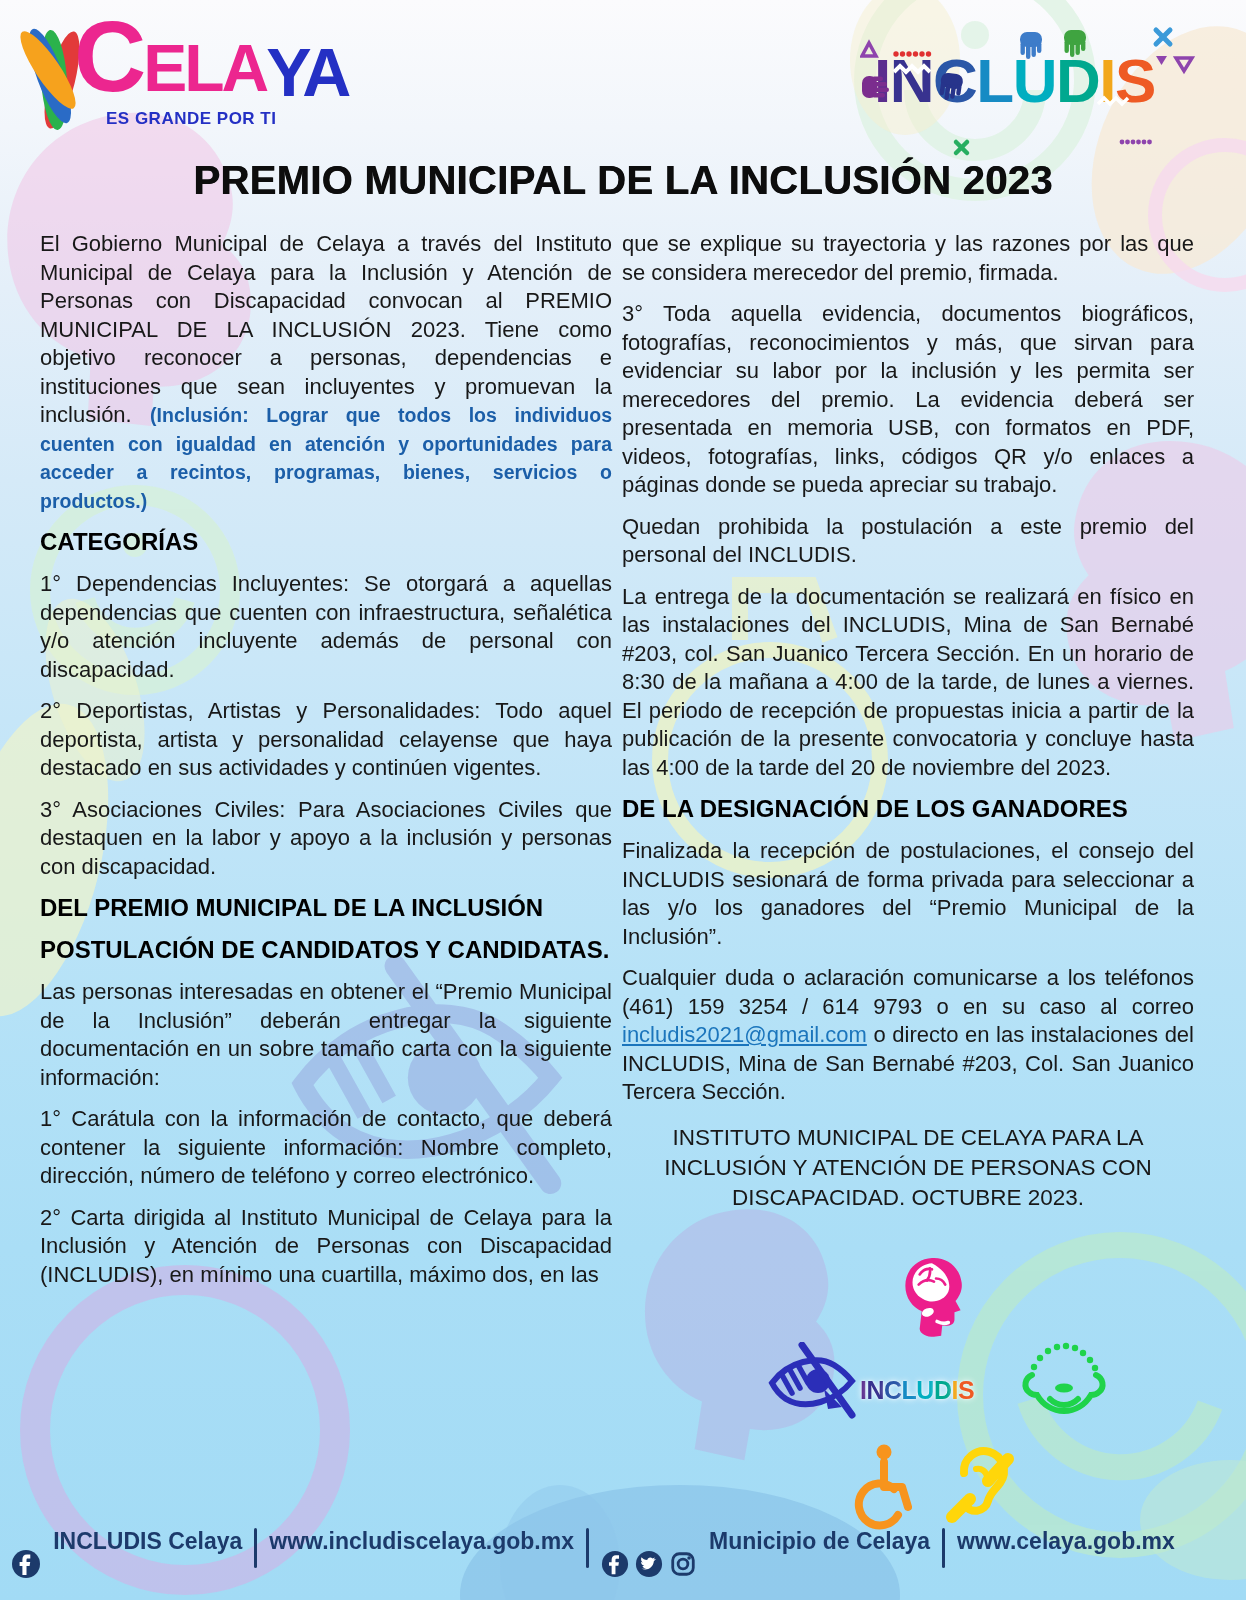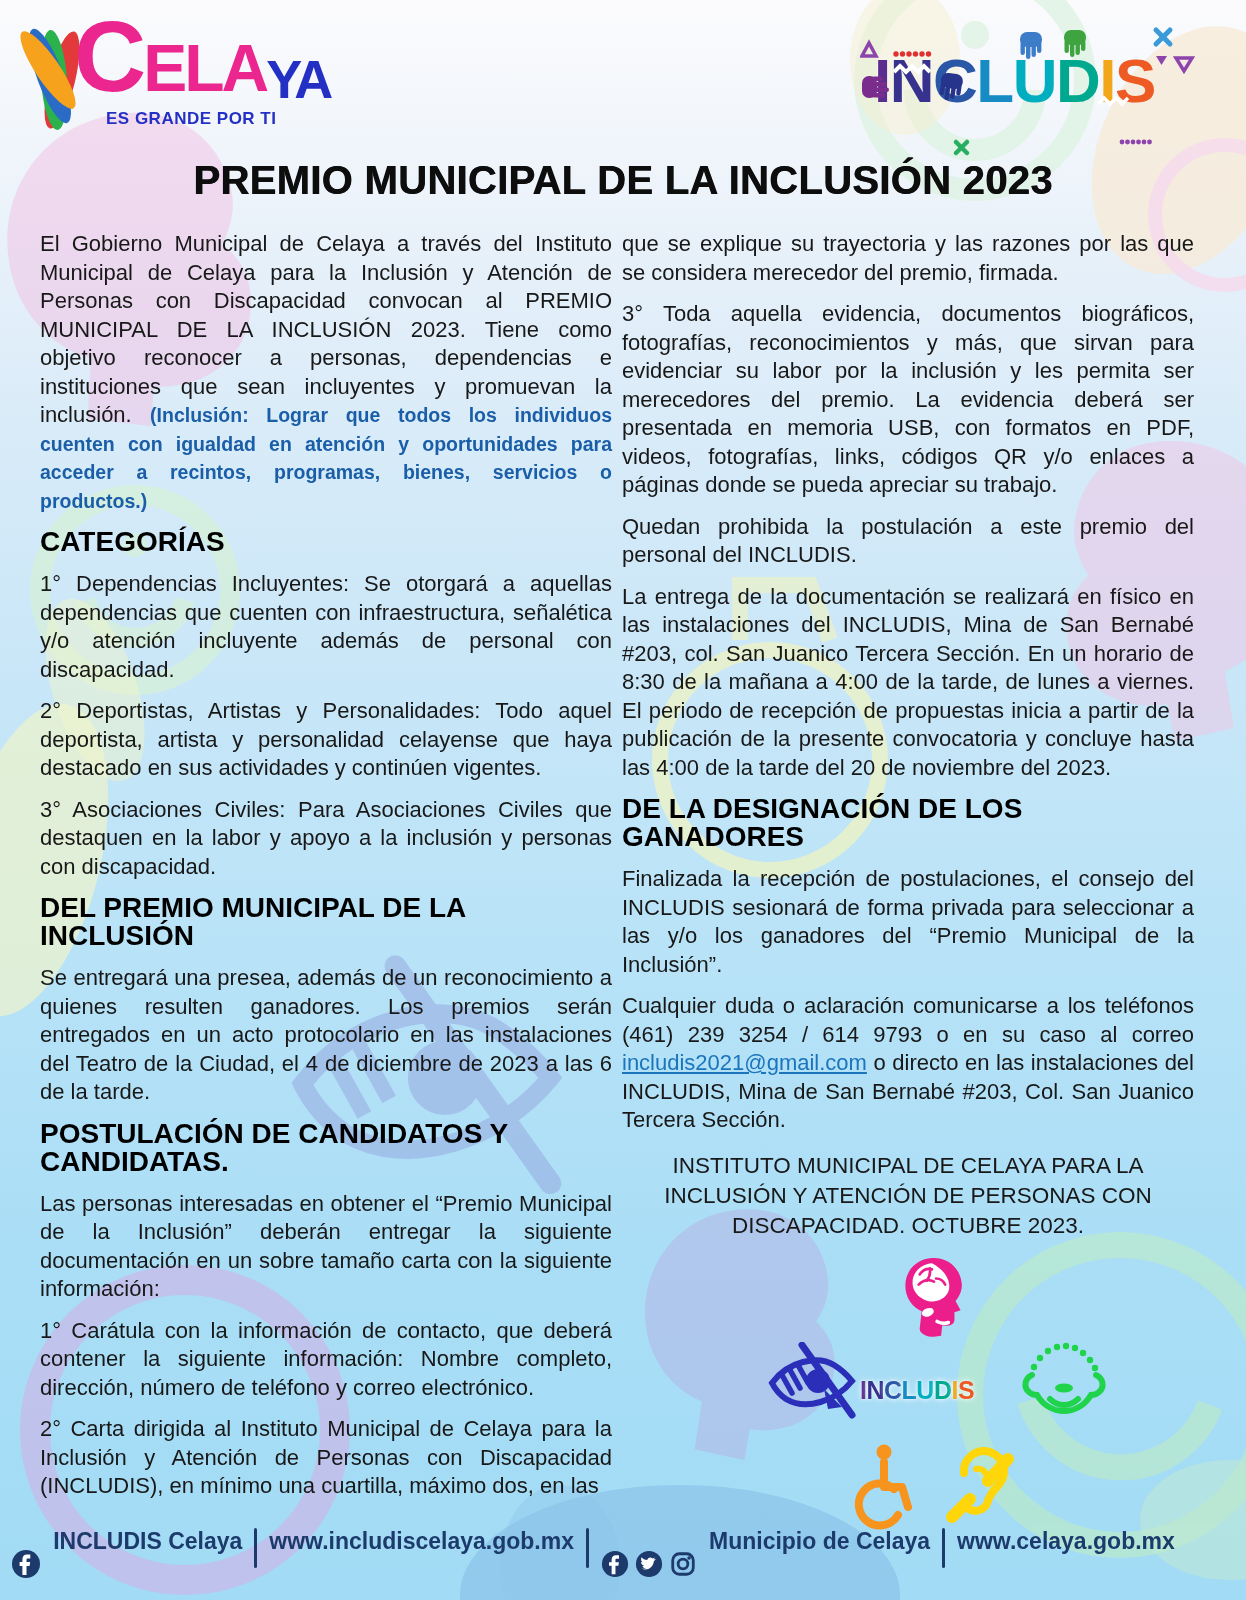--- a/index.html
+++ b/index.html
@@ -11,39 +11,39 @@
     background:linear-gradient(180deg,#FBFBFD 0%,#F2F6FB 8%,#E4EFF9 18%,#D5EAF8 30%,#C6E6F8 45%,#B6E2F7 62%,#AADEF6 78%,#A2DBF5 100%);
   }
   .bg{position:absolute;inset:0;z-index:0;}
 
   
   .celaya{position:absolute;top:12px;left:20px;width:340px;height:140px;z-index:2;}
   .petals{position:absolute;left:0;top:6px;}
   .celaya-word{position:absolute;left:54px;top:-6px;display:flex;align-items:flex-end;font-weight:bold;letter-spacing:-3px;text-align:center;}
   .celaya-word .c1{display:block;font-size:66px;line-height:1;color:#EC268F;}
   .celaya-word .c1::first-letter{font-size:100px;}
-  .celaya-word .c2{display:block;font-size:54px;line-height:1;color:#2430C4;}
+  .celaya-word .c2{display:block;font-size:68px;line-height:1;color:#2430C4;}
   .celaya-tag{position:absolute;left:86px;top:97px;font-size:17px;font-weight:bold;color:#2430C4;letter-spacing:0.5px;white-space:nowrap;}
 
   
   .includis{position:absolute;top:14px;right:46px;width:340px;height:150px;z-index:2;}
   .inc-word{position:absolute;top:36px;left:14px;display:flex;font-size:62px;line-height:1;font-weight:bold;letter-spacing:-1.5px;z-index:1;}
   .inc-decor{position:absolute;inset:0;z-index:2;pointer-events:none;}
 
   
   .title{position:absolute;top:158px;left:0;width:100%;margin:0;text-align:center;
     font-size:40px;font-weight:bold;color:#0D0D0D;letter-spacing:0.3px;z-index:2;
     text-shadow:0.6px 0 0 #0d0d0d;}
 
   
   .content{position:absolute;top:230px;left:40px;width:1154px;display:flex;gap:10px;z-index:2;}
   .col{flex:1;min-width:0;}
   .p{margin:0 0 13px;font-size:22px;line-height:28.5px;text-align:justify;color:#181818;}
   .note{color:#1B5EA8;font-weight:bold;font-size:19.5px;line-height:25px;}
-  .h{margin:10px 0 14px;font-size:28px;line-height:28px;font-weight:bold;color:#000;}
+  .h{margin:10px 0 14px;font-size:24px;line-height:28px;font-weight:bold;color:#000;}
   .mail{color:#1B75BC;text-decoration:underline;cursor:pointer;}
   .firma{margin:16px auto 12px;width:90%;font-size:22.5px;line-height:30px;text-align:center;color:#181818;}
 
   
   .icons-cluster{position:absolute;left:630px;top:1238px;width:562px;height:300px;z-index:2;}
   .icons-cluster > *{position:absolute;}
   .ic-head{left:272px;top:18px;}
   .ic-eye{left:138px;top:104px;}
   .mini-inc{left:230px;top:138px;display:flex;font-size:25px;font-weight:bold;letter-spacing:-0.5px;text-shadow:0 0 6px #ffffff,0 0 2px #ffffff;}
   .ic-face{left:386px;top:102px;}
@@ -182,35 +182,34 @@
     <section class="col">
       <p class="p">
         <span>El Gobierno Municipal de Celaya a través del Instituto Municipal de Celaya para la Inclusión y Atención de Personas con Discapacidad convocan al PREMIO MUNICIPAL DE LA INCLUSIÓN 2023. Tiene como objetivo reconocer a personas, dependencias e instituciones que sean incluyentes y promuevan la inclusión.</span>
         <span class="note">(Inclusión: Lograr que todos los individuos cuenten con igualdad en atención y oportunidades para acceder a recintos, programas, bienes, servicios o productos.)</span>
       </p>
       <h2 class="h">CATEGORÍAS</h2>
       <p class="p">1° Dependencias Incluyentes: Se otorgará a aquellas dependencias que cuenten con infraestructura, señalética y/o atención incluyente además de personal con discapacidad.</p>
       <p class="p">2° Deportistas, Artistas y Personalidades: Todo aquel deportista, artista y personalidad celayense que haya destacado en sus actividades y continúen vigentes.</p>
       <p class="p">3° Asociaciones Civiles: Para Asociaciones Civiles que destaquen en la labor y apoyo a la inclusión y personas con discapacidad.</p>
       <h2 class="h">DEL PREMIO MUNICIPAL DE LA INCLUSIÓN</h2>
-      <p class="p">Se entregará una presea, además de un reconocimiento a quienes resulten ganadores. Los premios serán entregados en un acto protocolario en las instalaciones del Teatro de la Ciudad, el 4 de diciembre de 2023 a las 6 de la tarde.</p>
       <h2 class="h">POSTULACIÓN DE CANDIDATOS Y CANDIDATAS.</h2>
       <p class="p">Las personas interesadas en obtener el “Premio Municipal de la Inclusión” deberán entregar la siguiente documentación en un sobre tamaño carta con la siguiente información:</p>
       <p class="p">1° Carátula con la información de contacto, que deberá contener la siguiente información: Nombre completo, dirección, número de teléfono y correo electrónico.</p>
       <p class="p">2° Carta dirigida al Instituto Municipal de Celaya para la Inclusión y Atención de Personas con Discapacidad (INCLUDIS), en mínimo una cuartilla, máximo dos, en las</p>
     </section>
 
     <section class="col">
       <p class="p">que se explique su trayectoria y las razones por las que se considera merecedor del premio, firmada.</p>
       <p class="p">3° Toda aquella evidencia, documentos biográficos, fotografías, reconocimientos y más, que sirvan para evidenciar su labor por la inclusión y les permita ser merecedores del premio. La evidencia deberá ser presentada en memoria USB, con formatos en PDF, videos, fotografías, links, códigos QR y/o enlaces a páginas donde se pueda apreciar su trabajo.</p>
       <p class="p">Quedan prohibida la postulación a este premio del personal del INCLUDIS.</p>
       <p class="p">La entrega de la documentación se realizará en físico en las instalaciones del INCLUDIS, Mina de San Bernabé #203, col. San Juanico Tercera Sección. En un horario de 8:30 de la mañana a 4:00 de la tarde, de lunes a viernes. El periodo de recepción de propuestas inicia a partir de la publicación de la presente convocatoria y concluye hasta las 4:00 de la tarde del 20 de noviembre del 2023.</p>
       <h2 class="h">DE LA DESIGNACIÓN DE LOS GANADORES</h2>
       <p class="p">Finalizada la recepción de postulaciones, el consejo del INCLUDIS sesionará de forma privada para seleccionar a las y/o los ganadores del “Premio Municipal de la Inclusión”.</p>
-      <p class="p"><span>Cualquier duda o aclaración comunicarse a los teléfonos (461) 239 3254 / 614 9793 o en su caso al correo </span><a class="mail">includis2021@gmail.com</a><span> o directo en las instalaciones del INCLUDIS, Mina de San Bernabé #203, Col. San Juanico Tercera Sección.</span></p>
+      <p class="p"><span>Cualquier duda o aclaración comunicarse a los teléfonos (461) 159 3254 / 614 9793 o en su caso al correo </span><a class="mail">includis2021@gmail.com</a><span> o directo en las instalaciones del INCLUDIS, Mina de San Bernabé #203, Col. San Juanico Tercera Sección.</span></p>
       <p class="firma">INSTITUTO MUNICIPAL DE CELAYA PARA LA INCLUSIÓN Y ATENCIÓN DE PERSONAS CON DISCAPACIDAD. OCTUBRE 2023.</p>
     </section>
   </main>
 
   <div class="icons-cluster">
     <svg class="ic-head" width="64" height="88" viewBox="0 0 62 86">
       <path d="M29,2 C14,3 3,14 3,29 c0,12 7,21 16,25 l-2,17 c0,5 7,8 14,8 l7,-1 1,-10 c7,1 12,-1 12,-6 l0,-7 6,-2 -5,-9 c4,-5 7,-11 6,-18 C56,11 44,1 29,2 Z" fill="#EC1E8C"></path>
       <path d="M29,7 C18,8 10,16 10,26 c0,8 5,14 12,17 l3,1 c8,2 17,-2 20,-9 c3,-8 -1,-20 -16,-28 z" fill="#FFFFFF"></path>
       <g stroke="#EC1E8C" stroke-width="2.6" fill="none" stroke-linecap="round">
         <path d="M17,18 q5,-7 12,-5"></path>

